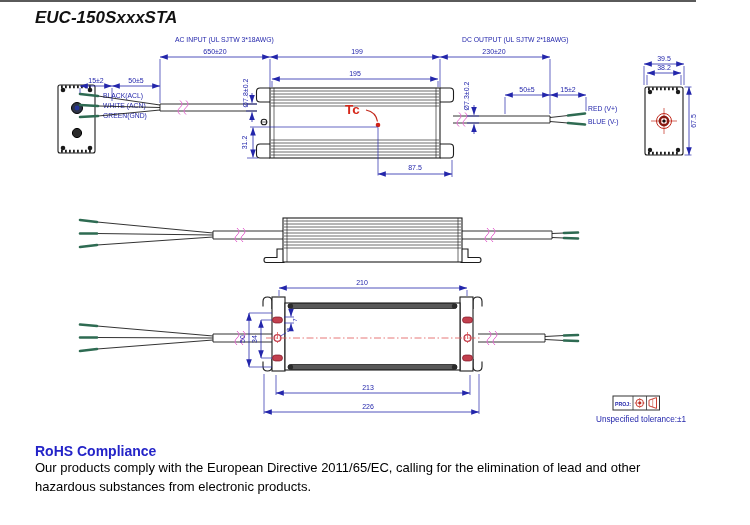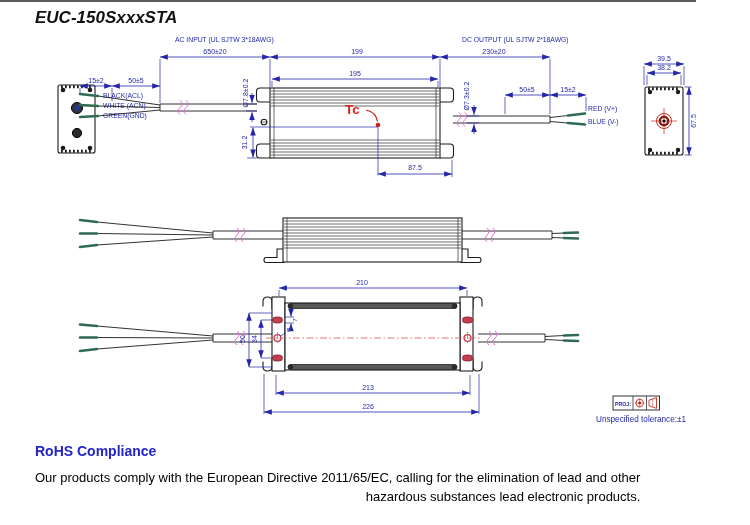--- a/index.html
+++ b/index.html
@@ -18,21 +18,21 @@
   .wire{stroke:#1c1c1c;stroke-width:0.9;fill:none;}
   .tip{stroke:#2e6b52;stroke-width:2.6;stroke-linecap:round;fill:none;}
   .pink{stroke:#e56ad0;stroke-width:1;fill:none;}
   .red{stroke:#c32b1e;fill:none;}
   .ctr{stroke:#e05555;stroke-width:0.8;fill:none;stroke-dasharray:7 2.5 1.5 2.5;}
   .slot{fill:#c2404e;stroke:#801525;stroke-width:0.7;}
   .title{position:absolute;left:35px;top:8px;font-size:17px;font-style:italic;
          font-weight:600;color:#111;}
   .rohs{position:absolute;left:35px;top:443px;}
   .rohs-h{font-size:14px;font-weight:bold;color:#2424c8;}
-  .rohs-p{margin-top:10px;font-size:13px;color:#000;line-height:1.45;white-space:nowrap;text-align:right;}
+  .rohs-p{font-size:13px;color:#000;line-height:1.45;white-space:nowrap;}
 </style>
 </head>
 <body>
 
 <div class="page">
   <div class="topline"></div>
   <div class="title">EUC-150SxxxSTA</div>
 
   <svg width="750" height="437" viewBox="0 0 750 437">
     <defs>
@@ -283,16 +283,16 @@
       </g>
     </g>
     <text x="596" y="421.5" font-size="8.2" fill="#2326ab">Unspecified tolerance:±1</text>
   </svg>
 
   
   <div class="rohs">
     <div class="rohs-h">RoHS Compliance</div>
     <div class="rohs-p">
       <div>Our products comply with the European Directive 2011/65/EC, calling for the elimination of lead and other</div>
-      <div>hazardous substances lead electronic products.</div>
+      <div>hazardous substances from electronic products.</div>
     </div>
   </div>
 </div>
 
 </body></html>

